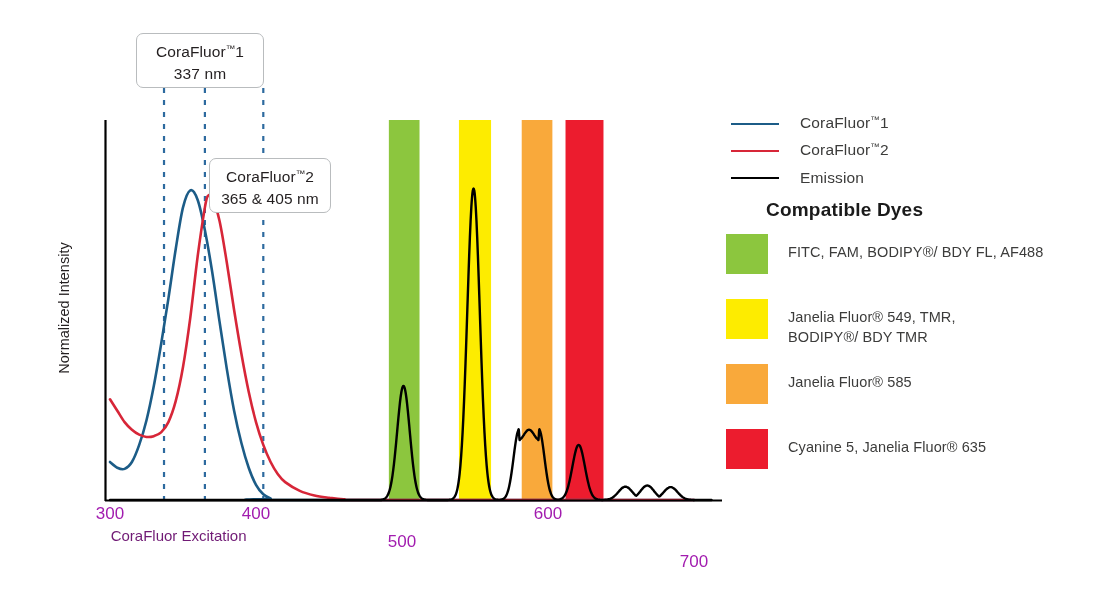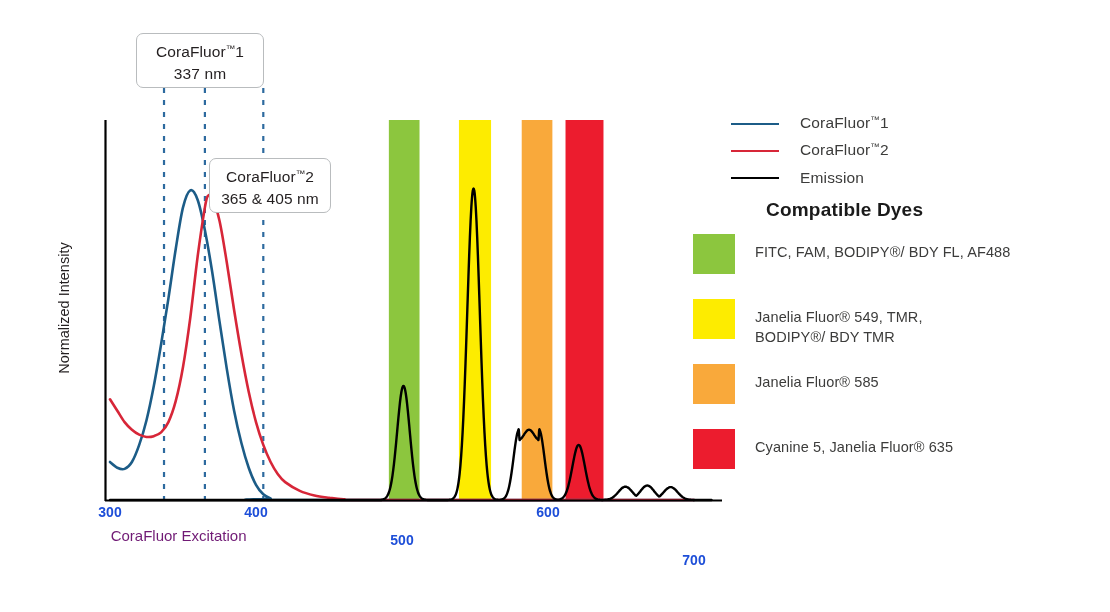--- a/index.html
+++ b/index.html
@@ -37,25 +37,24 @@
     padding-top: 7px;
     letter-spacing: 0.1px;
   }
   #callout-1 { left: 136px; top: 33px;  width: 128px; height: 55px; }
   #callout-2 { left: 209px; top: 158px; width: 122px; height: 55px; }
   .callout .tm { font-size: 9.5px; vertical-align: 0.55em; letter-spacing: 0; }
 
   
   .tick-label {
     position: absolute;
-    font-size: 14px;
-    color: #1d4ed8;
+    font-size: 17px;
+    color: #a21caf;
     text-align: center;
     width: 60px;
-    font-weight: bold;
   }
   .section-label {
     position: absolute;
     font-size: 15px;
     color: #701a75;
     text-align: center;
     width: 260px;
   }
   #axis-title {
     position: absolute;
@@ -110,21 +109,21 @@
     position: absolute;
     left: 766px;
     top: 199px;
     font-size: 19px;
     font-weight: bold;
     color: #1a1a1a;
     letter-spacing: 0.2px;
   }
   #dye-list {
     position: absolute;
-    left: 693px;
+    left: 726px;
     top: 234px;
     width: 350px;
   }
   .dye-row {
     display: flex;
     align-items: flex-start;
     height: 50px;
     margin-bottom: 15px;
   }
   .dye-swatch {

